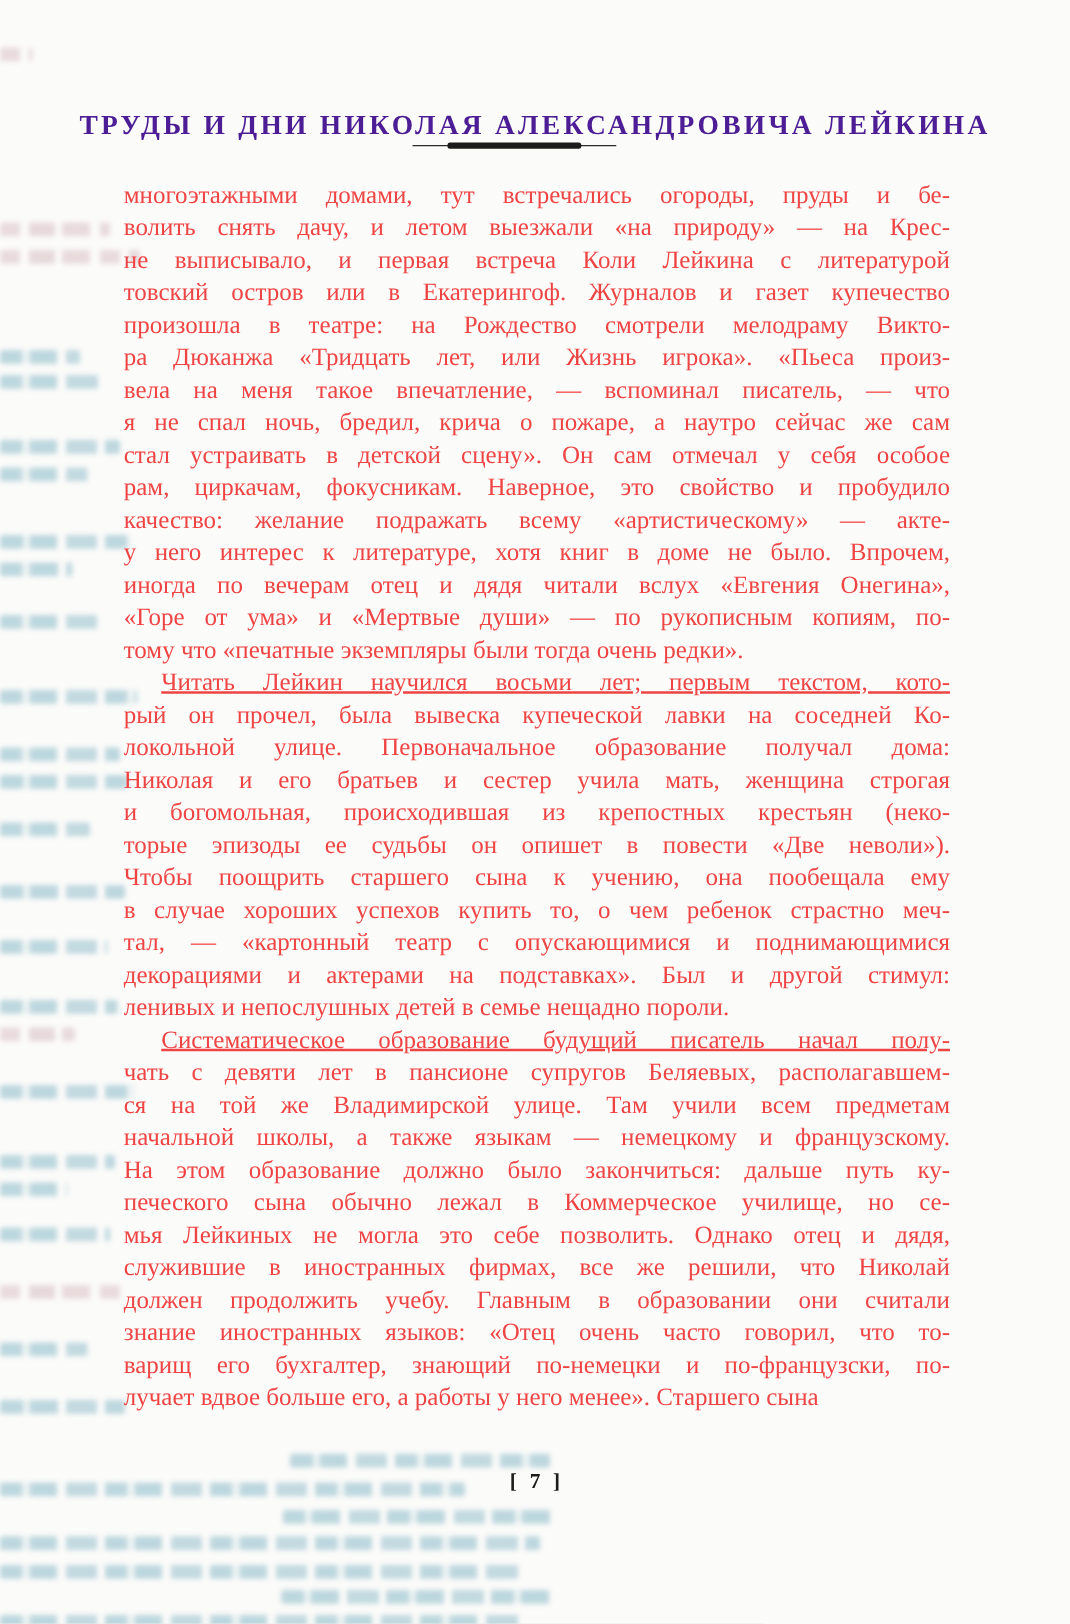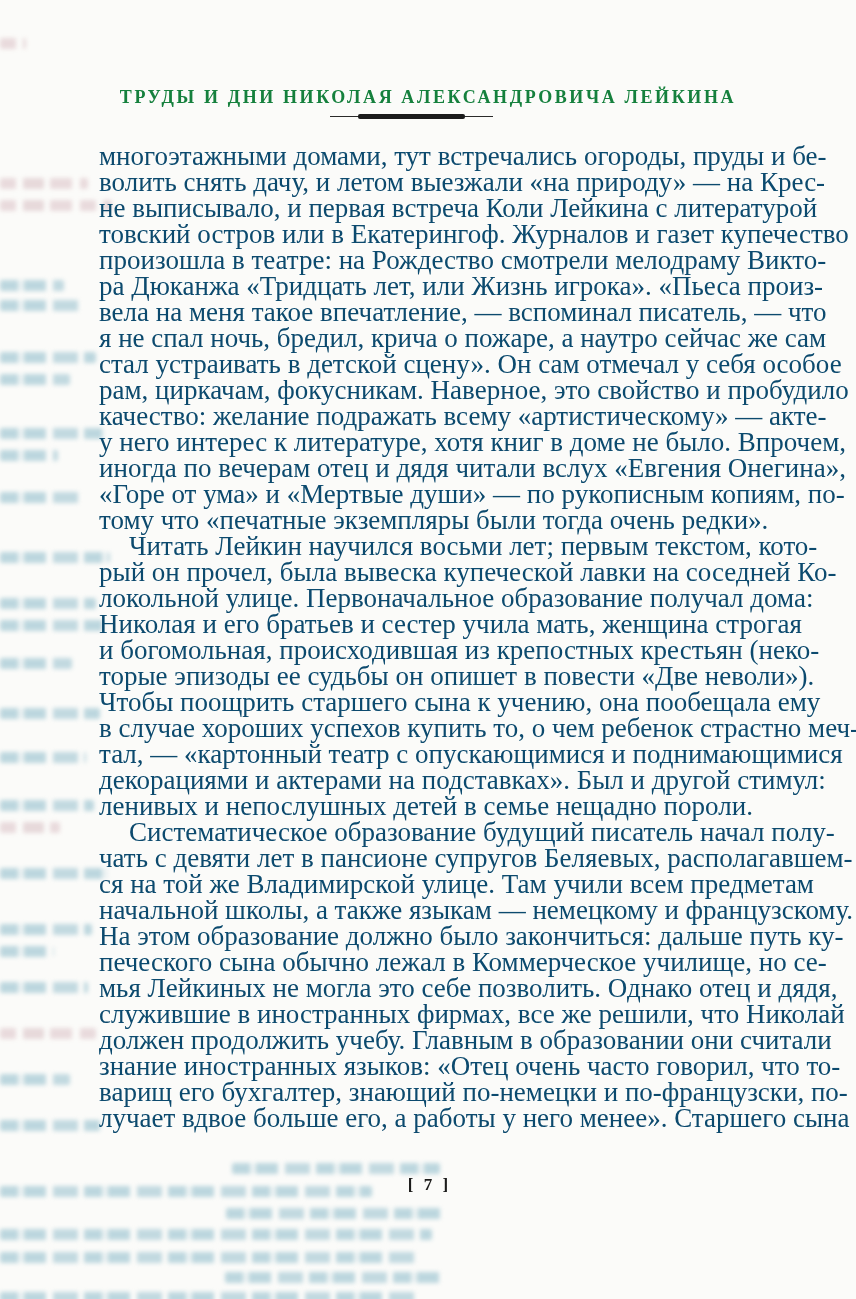--- a/index.html
+++ b/index.html
@@ -22,36 +22,36 @@
     background:repeating-linear-gradient(90deg,
       #d4b4ba 0 16px, transparent 16px 23px,
       #cfb0b6 23px 44px, transparent 44px 50px,
       #d4b4ba 50px 72px, transparent 72px 80px);
     opacity:.45;
   }
   
   .content { position:absolute; inset:0; z-index:1; }
   .running-head {
     position:absolute; top:87px; left:0; width:100%;
-    text-align:center; font-weight:bold; font-size:18px;
-    letter-spacing:2.6px; color:#15803d; white-space:nowrap;
+    text-align:center; font-weight:bold; font-size:22px;
+    letter-spacing:2.6px; color:#4c1d95; white-space:nowrap;
   }
   .rule { position:absolute; top:113px; left:330px; width:163px; height:7px; }
   .rule .thin  { position:absolute; top:2.6px; left:0; right:0; height:1.6px; background:#2a2a2a; }
   .rule .thick { position:absolute; top:1px; left:28px; width:107px; height:4.6px; background:#1b1b1b; border-radius:2px; }
   .textblock {
     position:absolute; left:99px; top:143px; width:661px;
-    font-size:27px; color:#0c4a6e;
+    font-size:20px; color:#ef4444;
   }
   .line {
     height:26px; line-height:26px; white-space:nowrap;
     text-align:justify; text-align-last:justify;
   }
   .line.para-end { text-align-last:left; }
-  .para.indent .line:first-child { text-indent:30px; }
+  .para.indent .line:first-child { text-indent:30px;text-decoration:underline; }
   .folio {
     position:absolute; top:1175px; left:99px; width:661px;
     text-align:center; font-weight:bold; font-size:17px;
     letter-spacing:3px; color:#1c1c1b;
   }
 </style>
 </head>
 <body>
 
 <div class="page">

